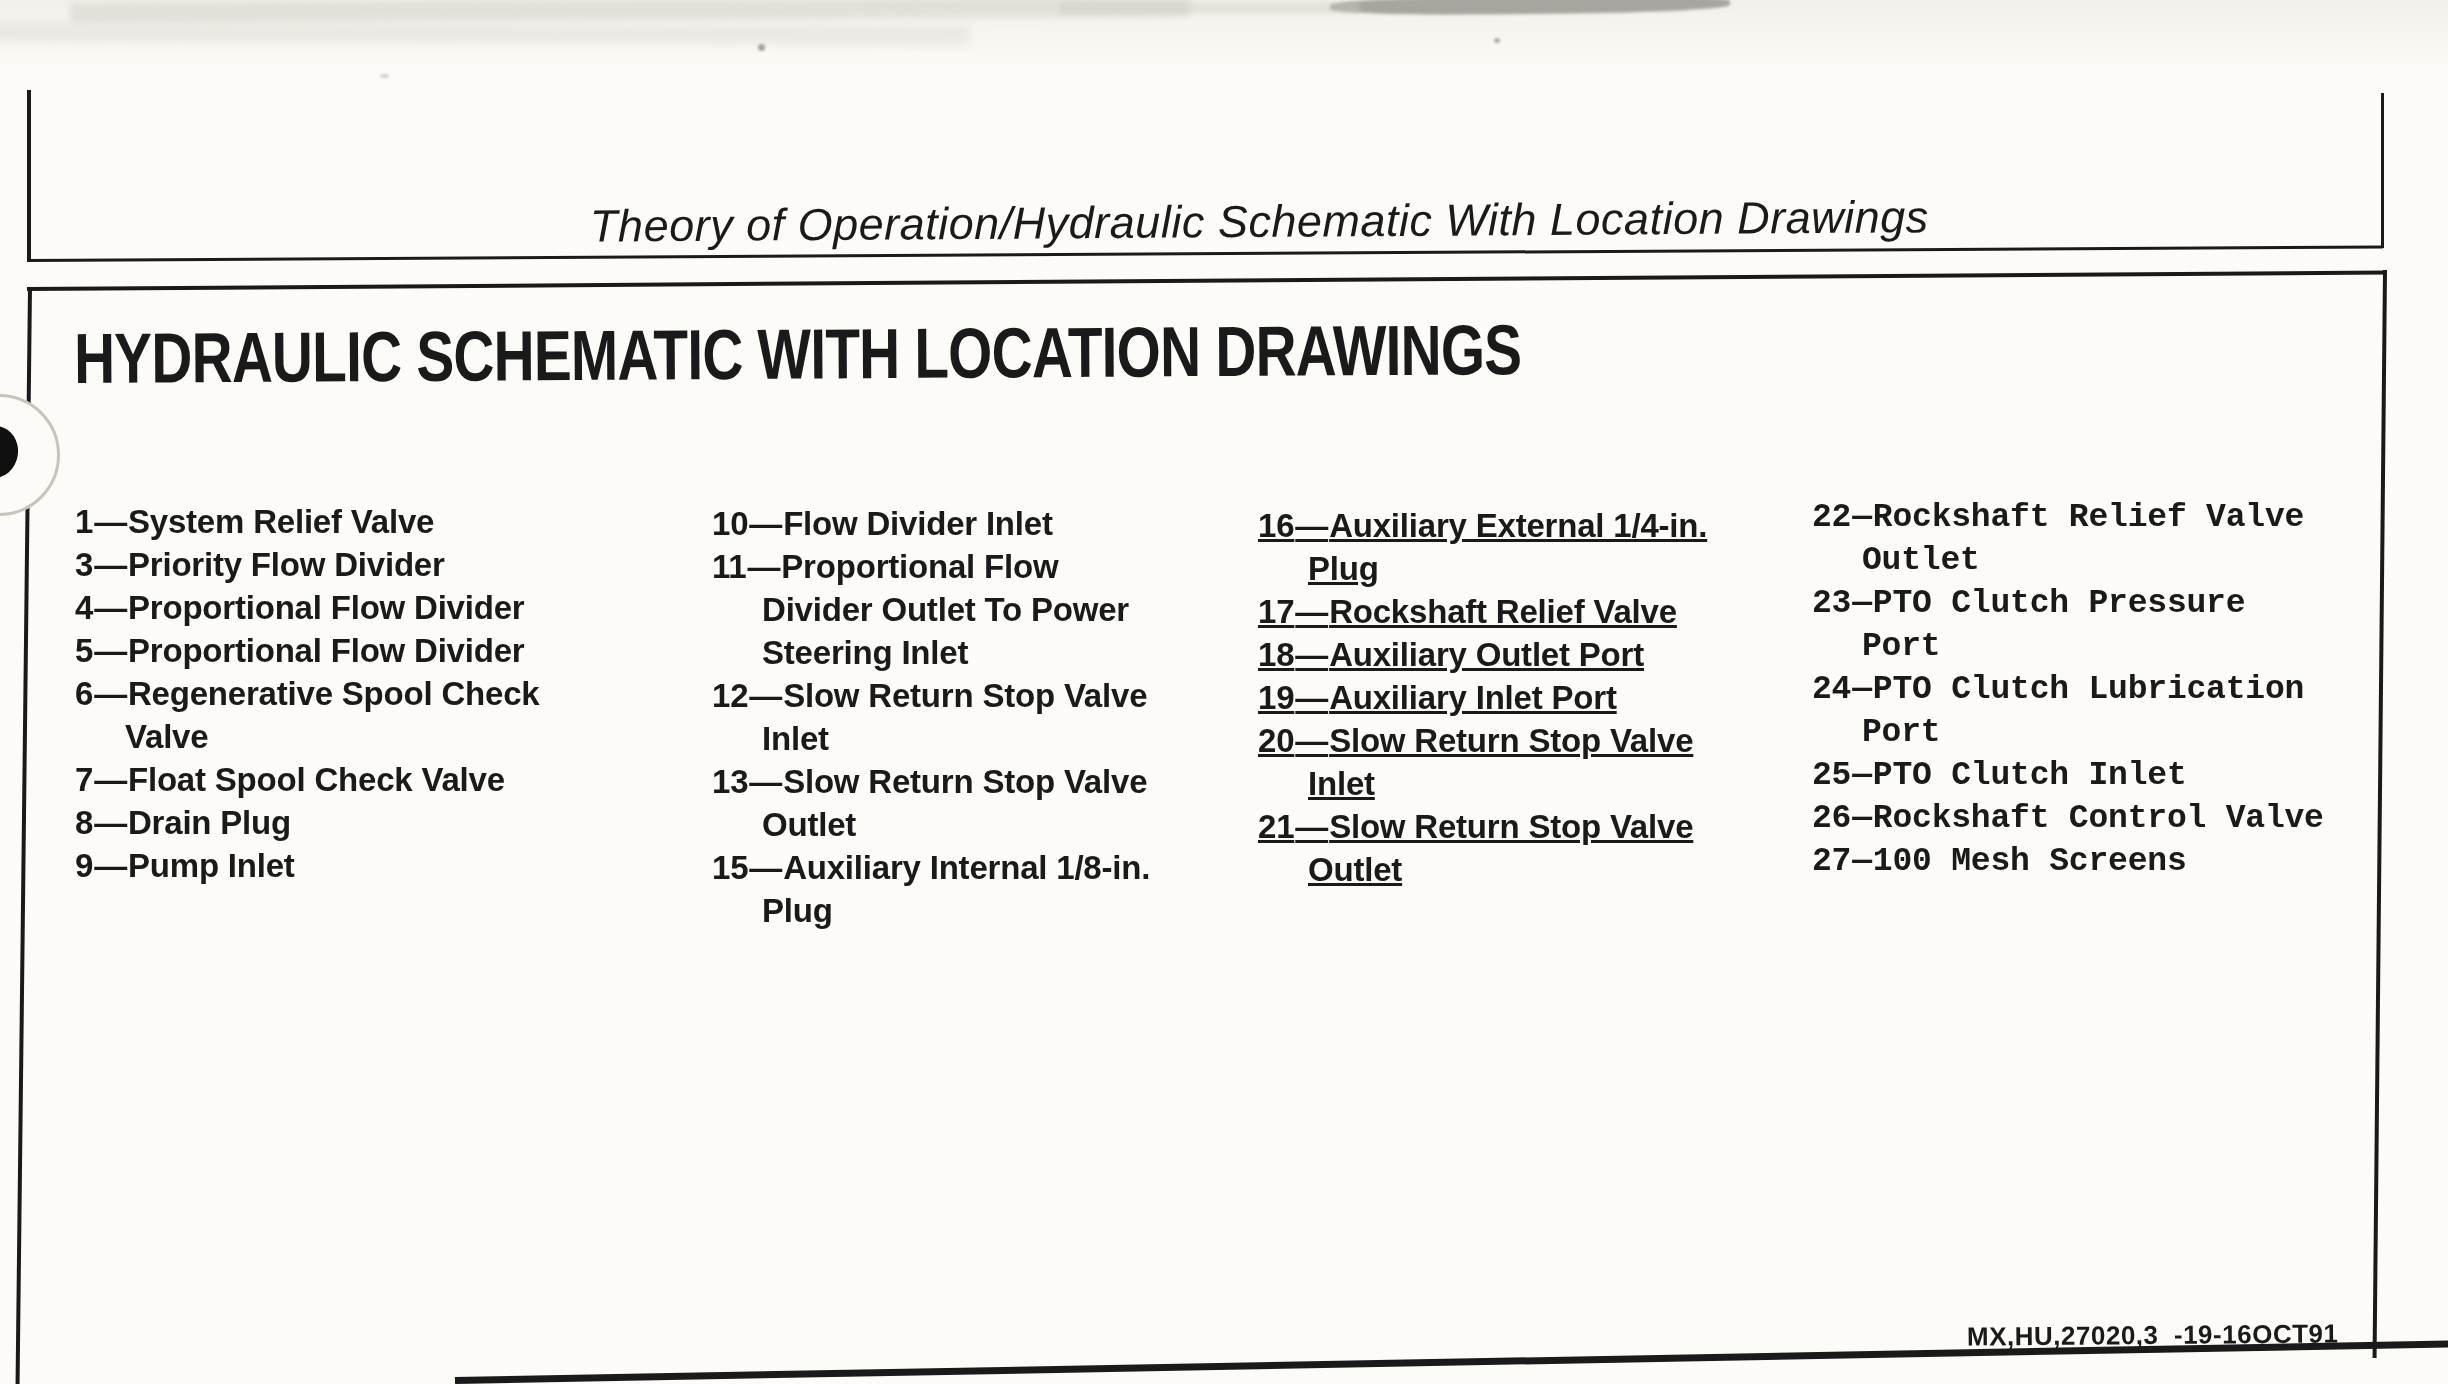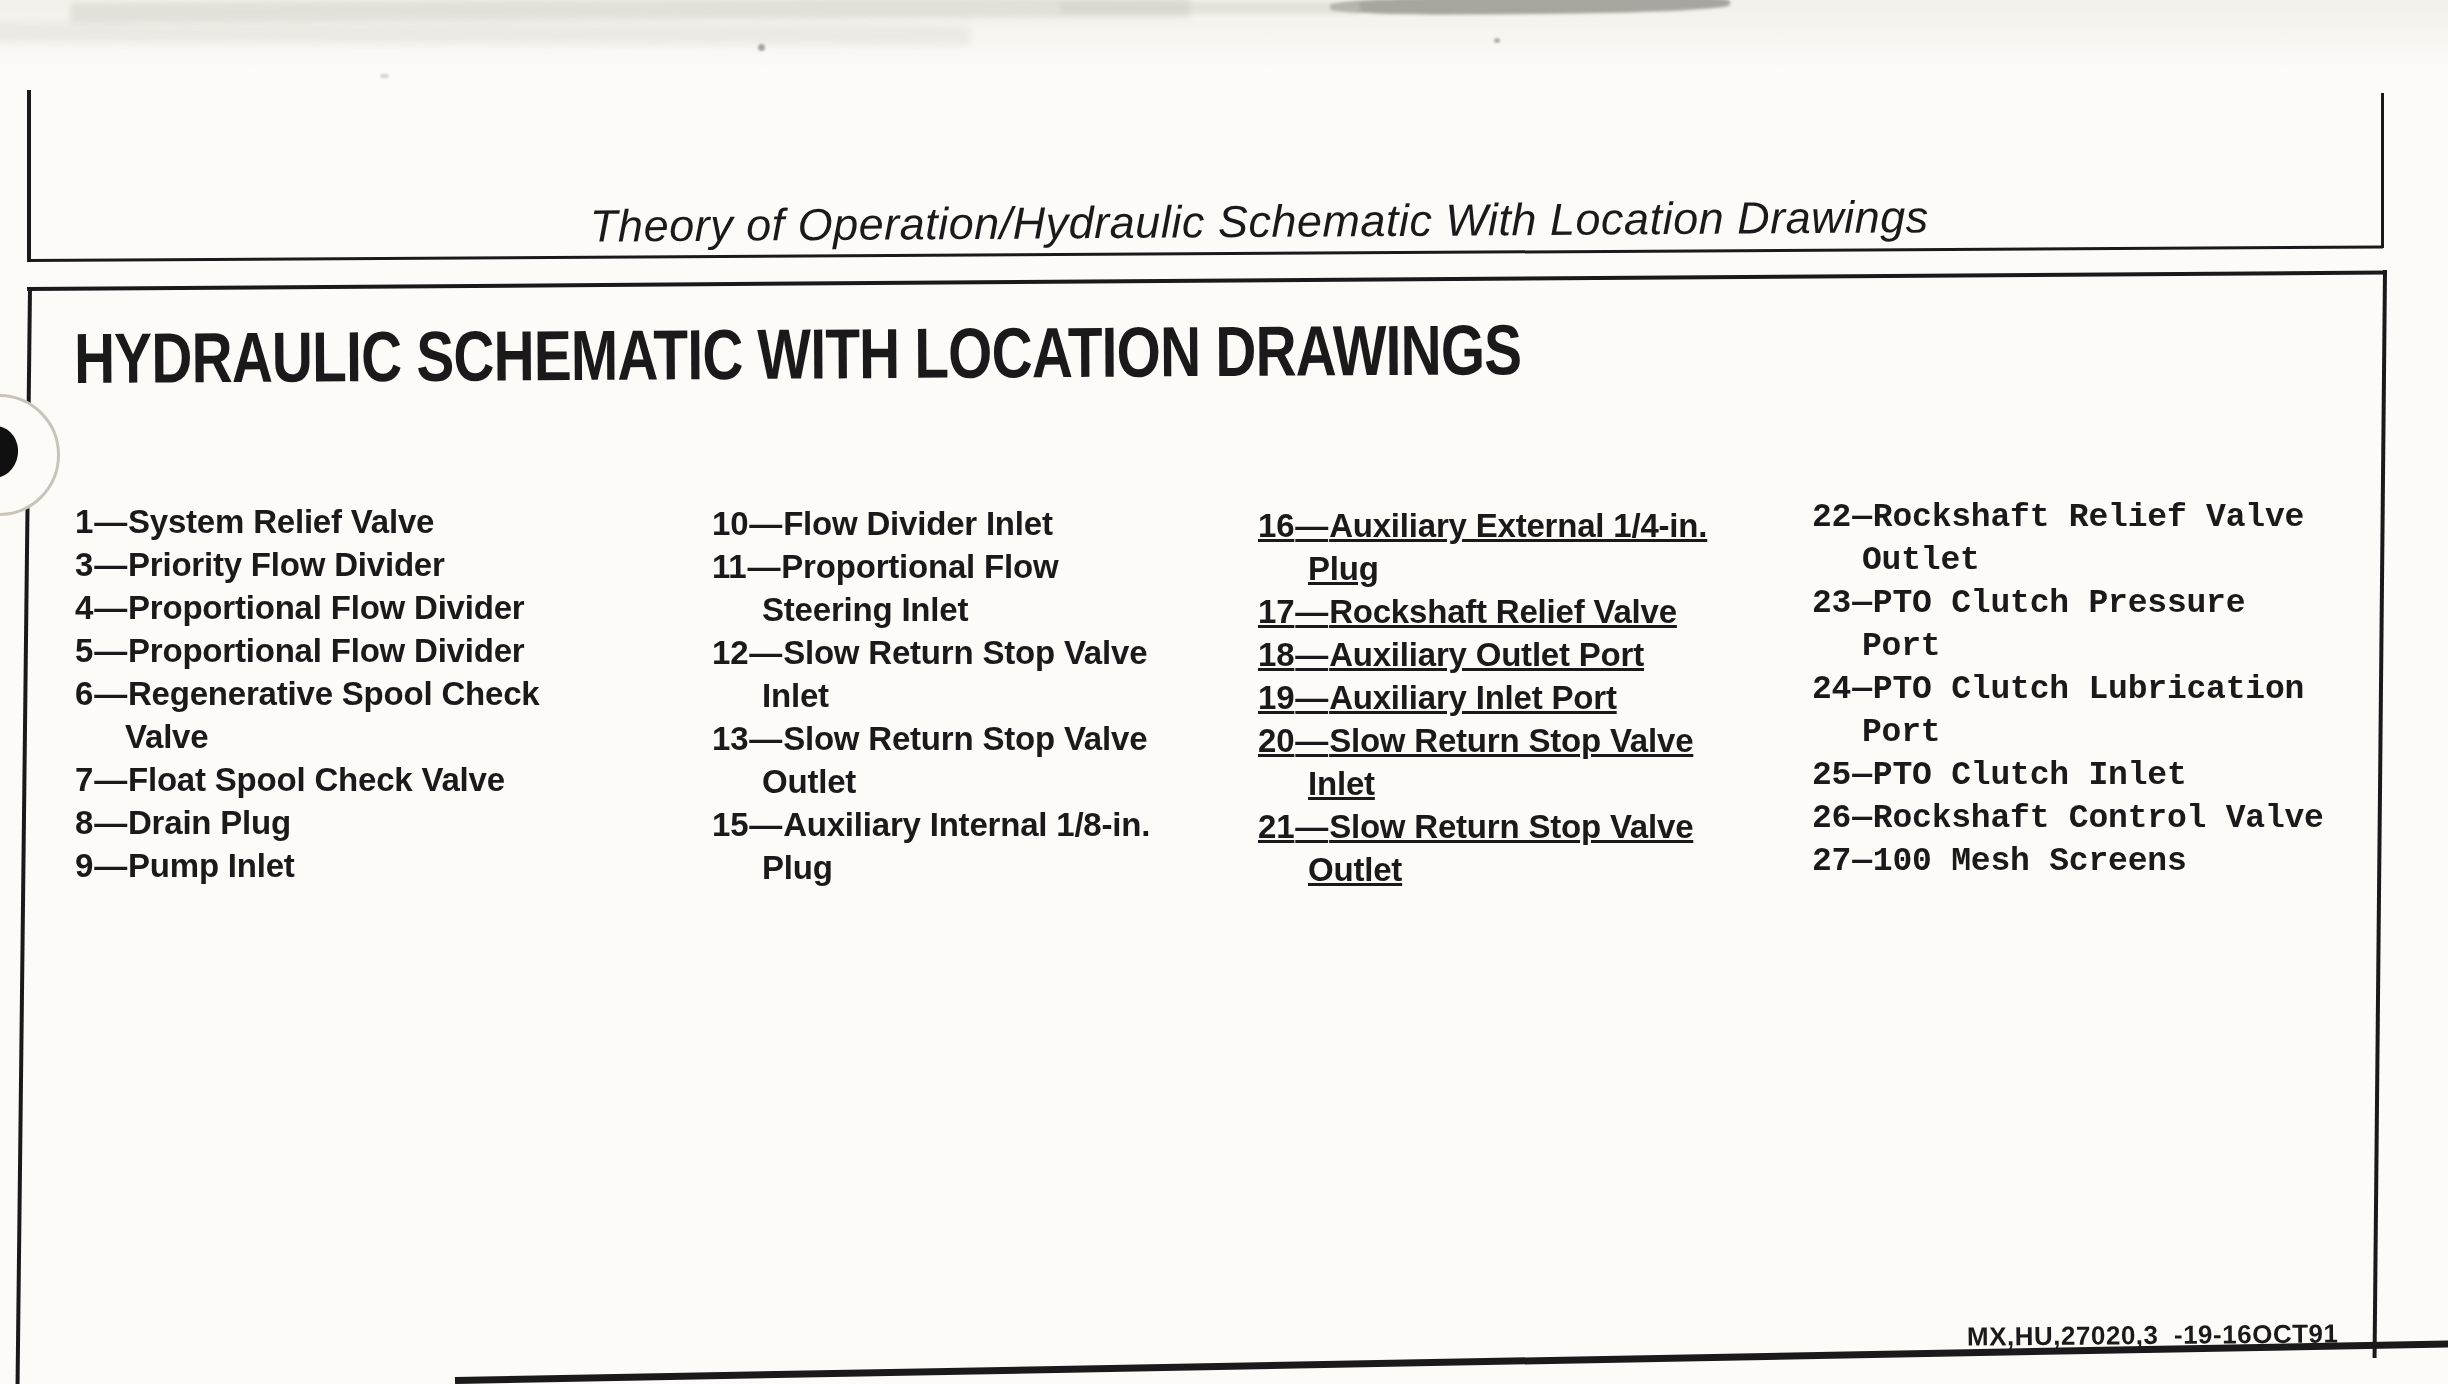--- a/index.html
+++ b/index.html
@@ -123,20 +123,21 @@
     <div class="item-first"><span class="item-num">9</span><span class="item-sep">—</span><span class="item-text">Pump Inlet</span></div>
   </div>
 </div>
   <div class="legend-col" style="left:712px;top:490px;">
   <div class="legend-item">
     <div class="item-first"><span class="item-num">10</span><span class="item-sep">—</span><span class="item-text">Flow Divider Inlet</span></div>
   </div>
 
   <div class="legend-item">
     <div class="item-first"><span class="item-num">11</span><span class="item-sep">—</span><span class="item-text">Proportional Flow</span></div>
+  <div class="item-wrap">Divider Outlet To Power</div>
         <div class="item-wrap">Steering Inlet</div>
       </div>
 
   <div class="legend-item">
     <div class="item-first"><span class="item-num">12</span><span class="item-sep">—</span><span class="item-text">Slow Return Stop Valve</span></div>
   <div class="item-wrap">Inlet</div>
       </div>
 
   <div class="legend-item">
     <div class="item-first"><span class="item-num">13</span><span class="item-sep">—</span><span class="item-text">Slow Return Stop Valve</span></div>

